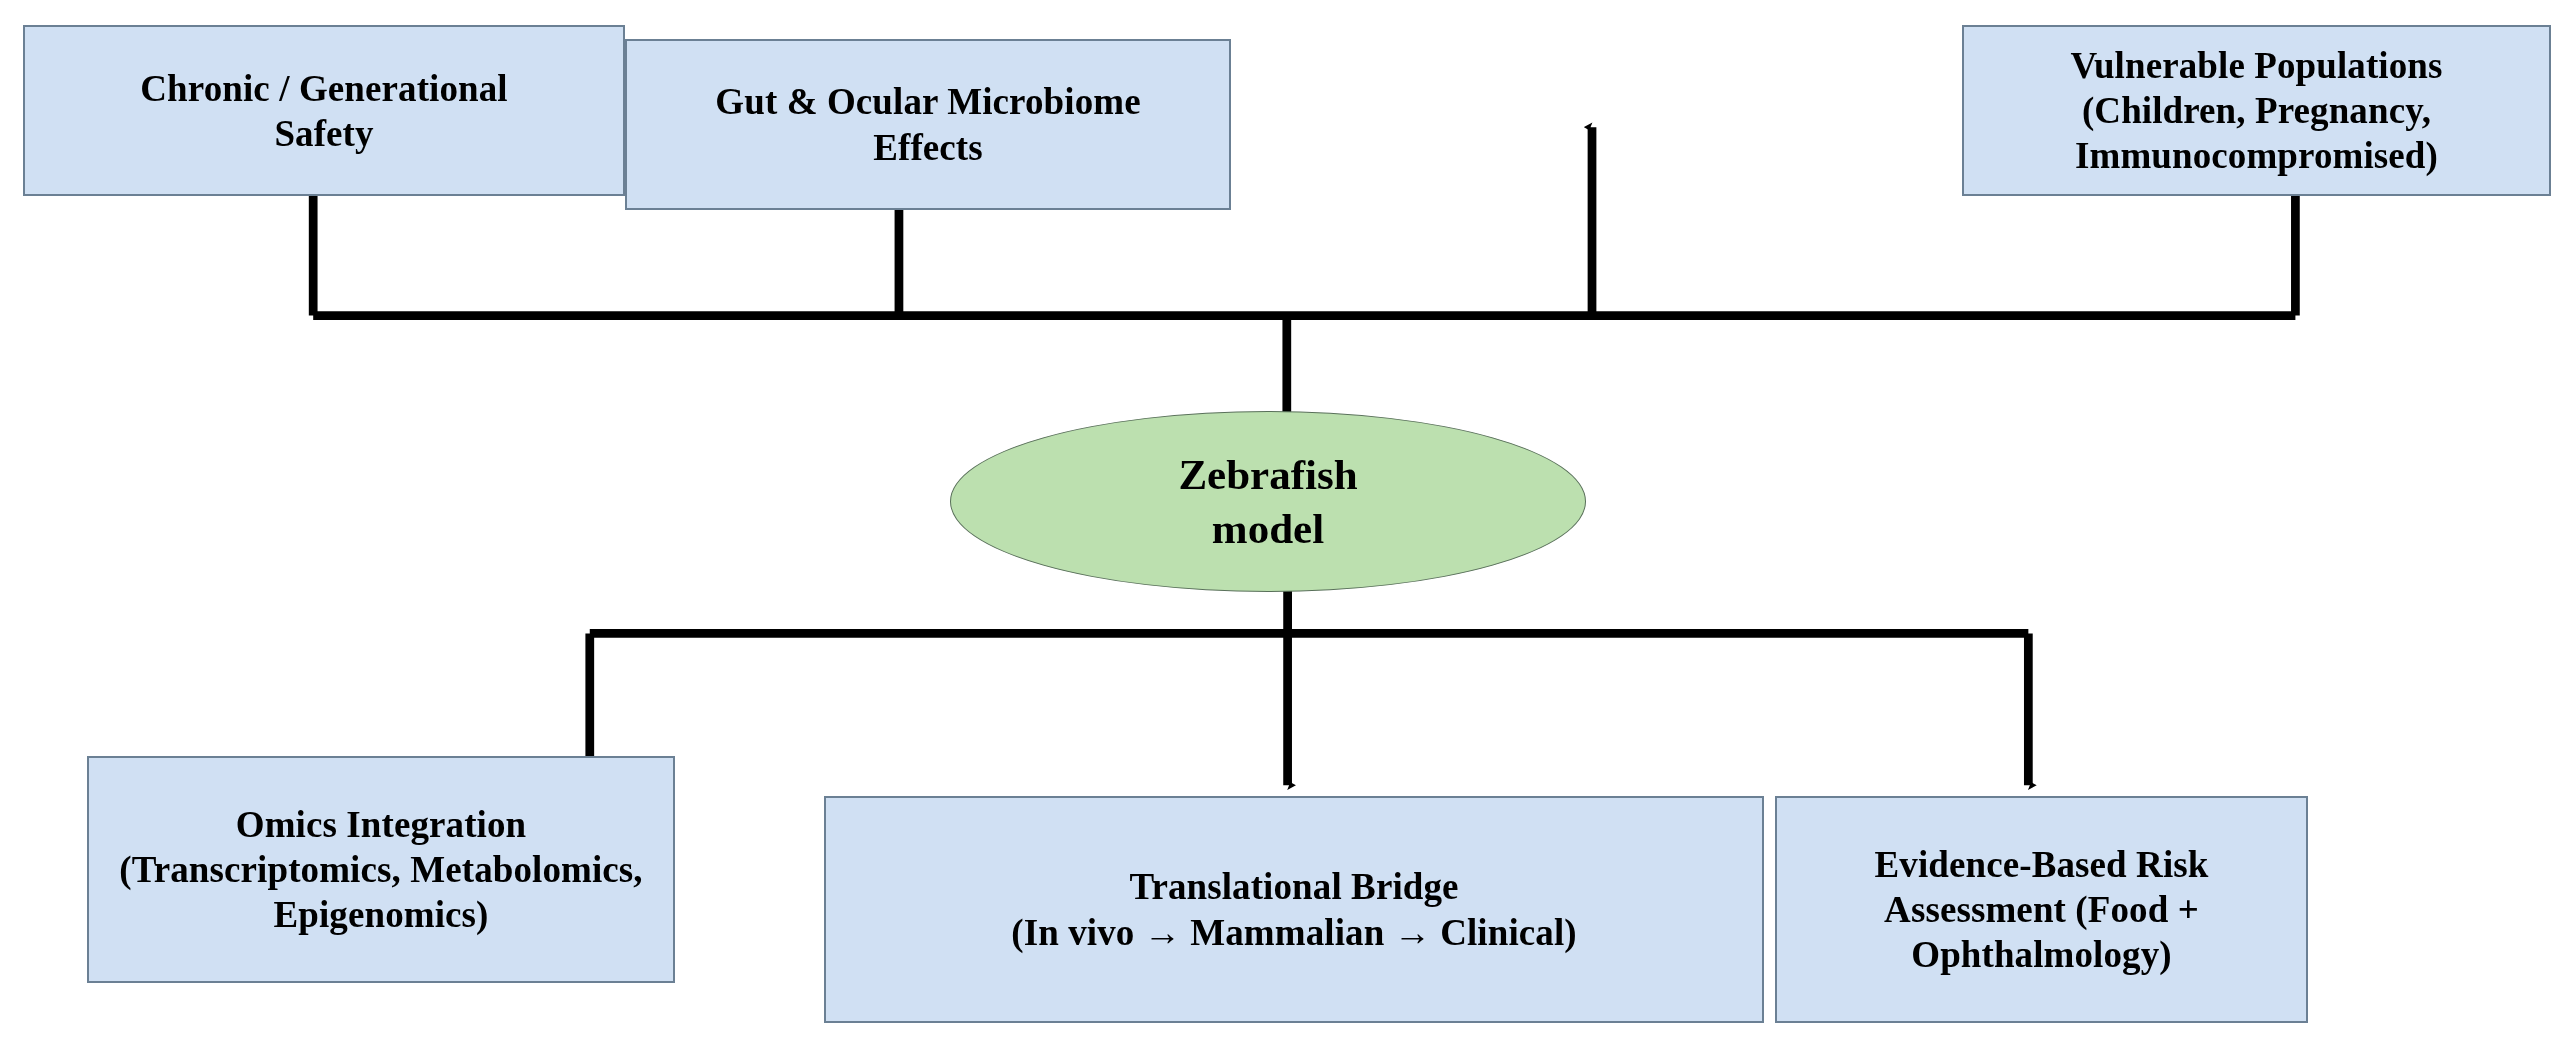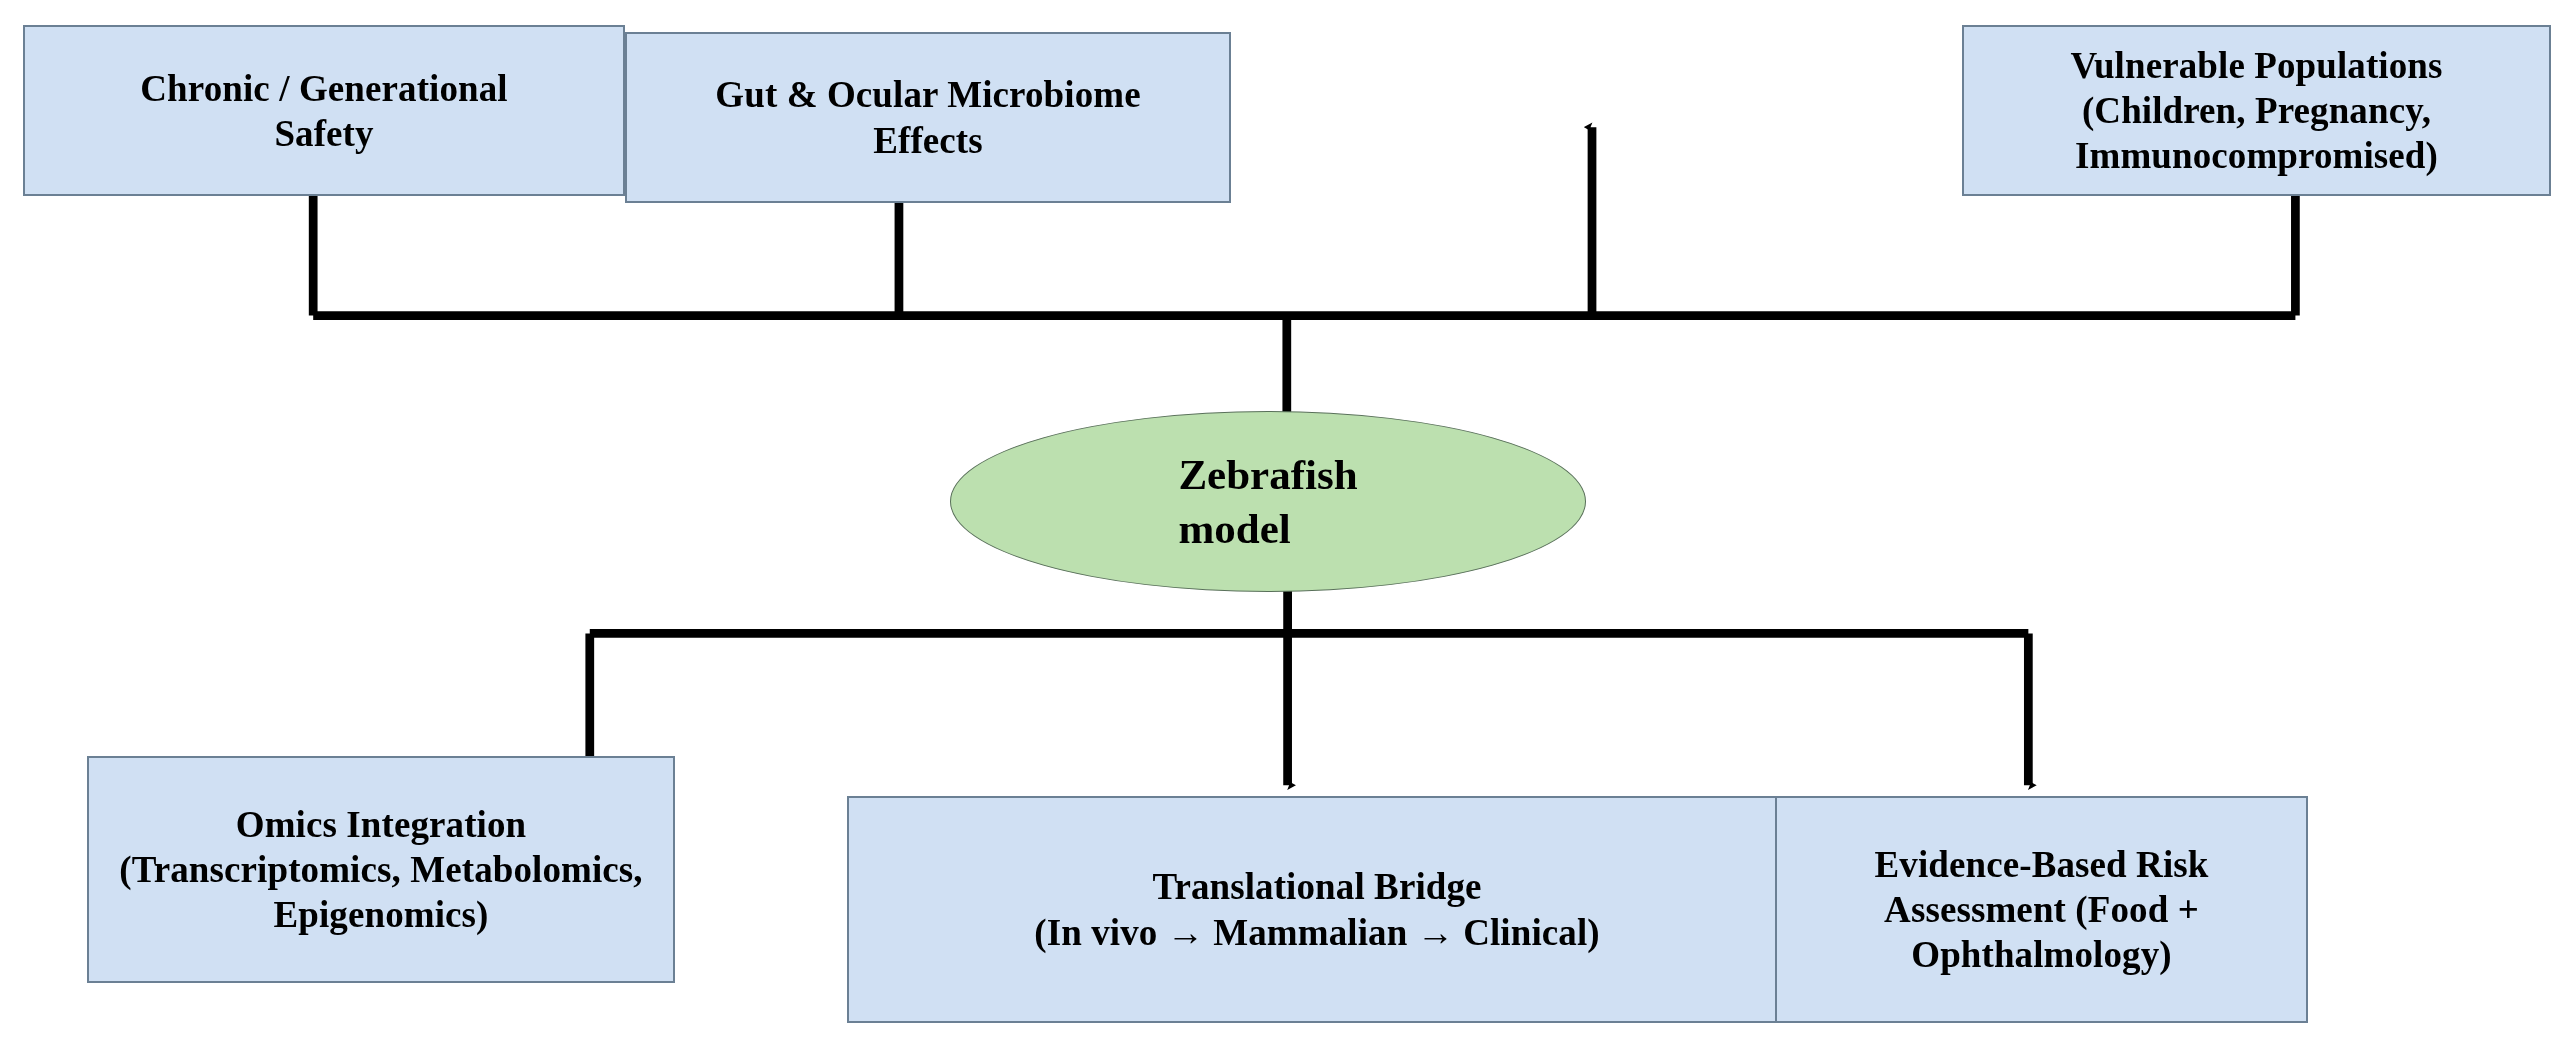--- a/index.html
+++ b/index.html
@@ -32,21 +32,21 @@
   }
   .node-ellipse {
     position: absolute;
     box-sizing: border-box;
     background: #bce0af;
     border: 1.6px solid #59705a;
     border-radius: 50%;
     display: flex;
     align-items: center;
     justify-content: center;
-    text-align: left;
+    text-align: center;
     color: #000000;
     font-weight: bold;
     line-height: 1.25;
   }
   #edge-layer {
     position: absolute;
     left: 0;
     top: 0;
     width: 2576px;
     height: 1038px;
@@ -110,21 +110,21 @@
     <g>
       <line x1="2552" y1="797" x2="2552" y2="988" stroke="#000000" stroke-width="11" marker-end="url(#arrow-down)"></line>
     </g>
   </svg>
 
   <div class="node-box" style="left:23px; top:25.4px; width:602px; height:171px; font-size:37px;">
     <span class="box-label">Chronic / Generational
 Safety</span>
   </div>
 
-  <div class="node-box" style="left:625px; top:32px; width:606px; height:171px; font-size:37px;">
+  <div class="node-box" style="left:625px; top:39px; width:606px; height:171px; font-size:37px;">
     <span class="box-label">Gut &amp; Ocular Microbiome
 Effects</span>
   </div>
 
 
   <div class="node-box" style="left:1962px; top:25.4px; width:589px; height:171px; font-size:37px;">
     <span class="box-label">Vulnerable Populations
 (Children, Pregnancy,
 Immunocompromised)</span>
   </div>
@@ -133,21 +133,21 @@
     <span class="box-label">Zebrafish
 model</span>
   </div>
 
   <div class="node-box" style="left:87px; top:756px; width:588px; height:227px; font-size:37px;">
     <span class="box-label">Omics Integration
 (Transcriptomics, Metabolomics,
 Epigenomics)</span>
   </div>
 
-  <div class="node-box" style="left:847px; top:796px; width:940px; height:227px; font-size:37px;">
+  <div class="node-box" style="left:824px; top:796px; width:940px; height:227px; font-size:37px;">
     <span class="box-label">Translational Bridge
 (In vivo → Mammalian → Clinical)</span>
   </div>
 
   <div class="node-box" style="left:1775px; top:796px; width:533px; height:227px; font-size:37px;">
     <span class="box-label">Evidence-Based Risk
 Assessment (Food +
 Ophthalmology)</span>
   </div>
 

